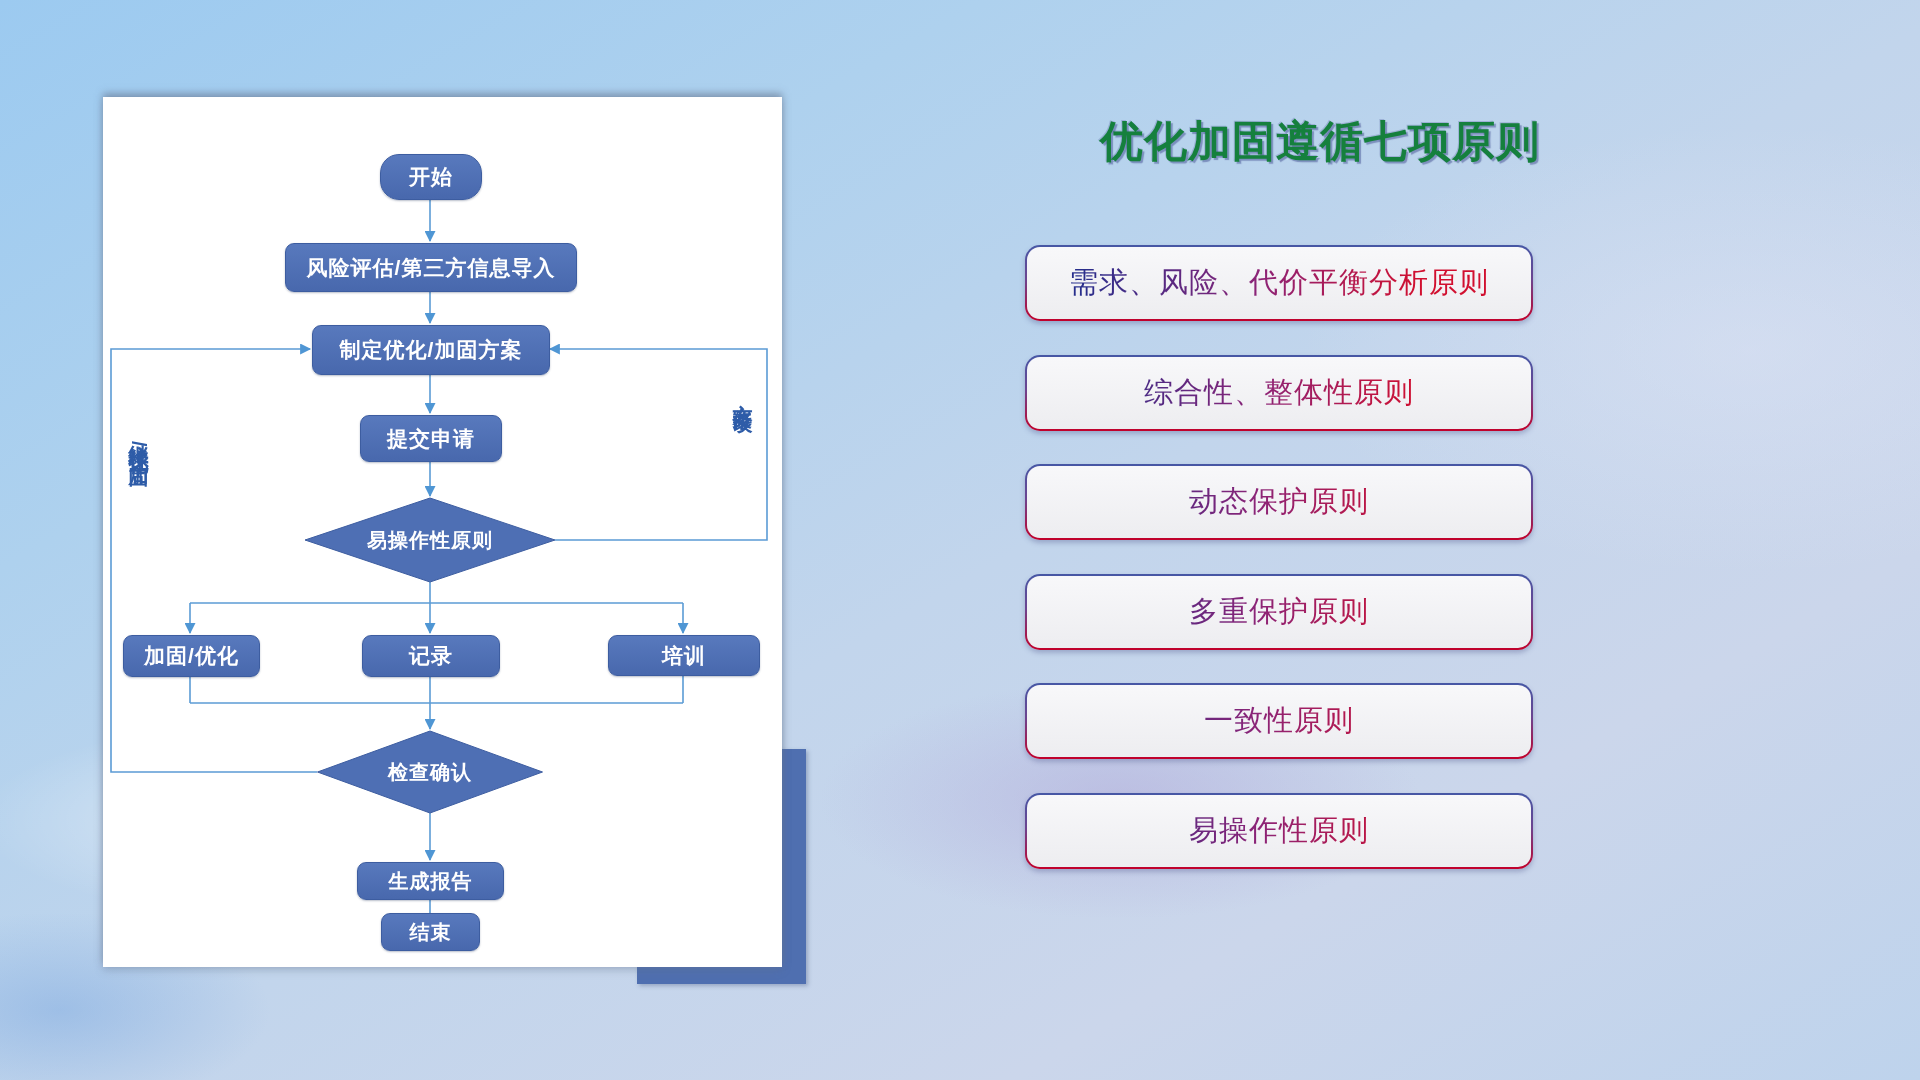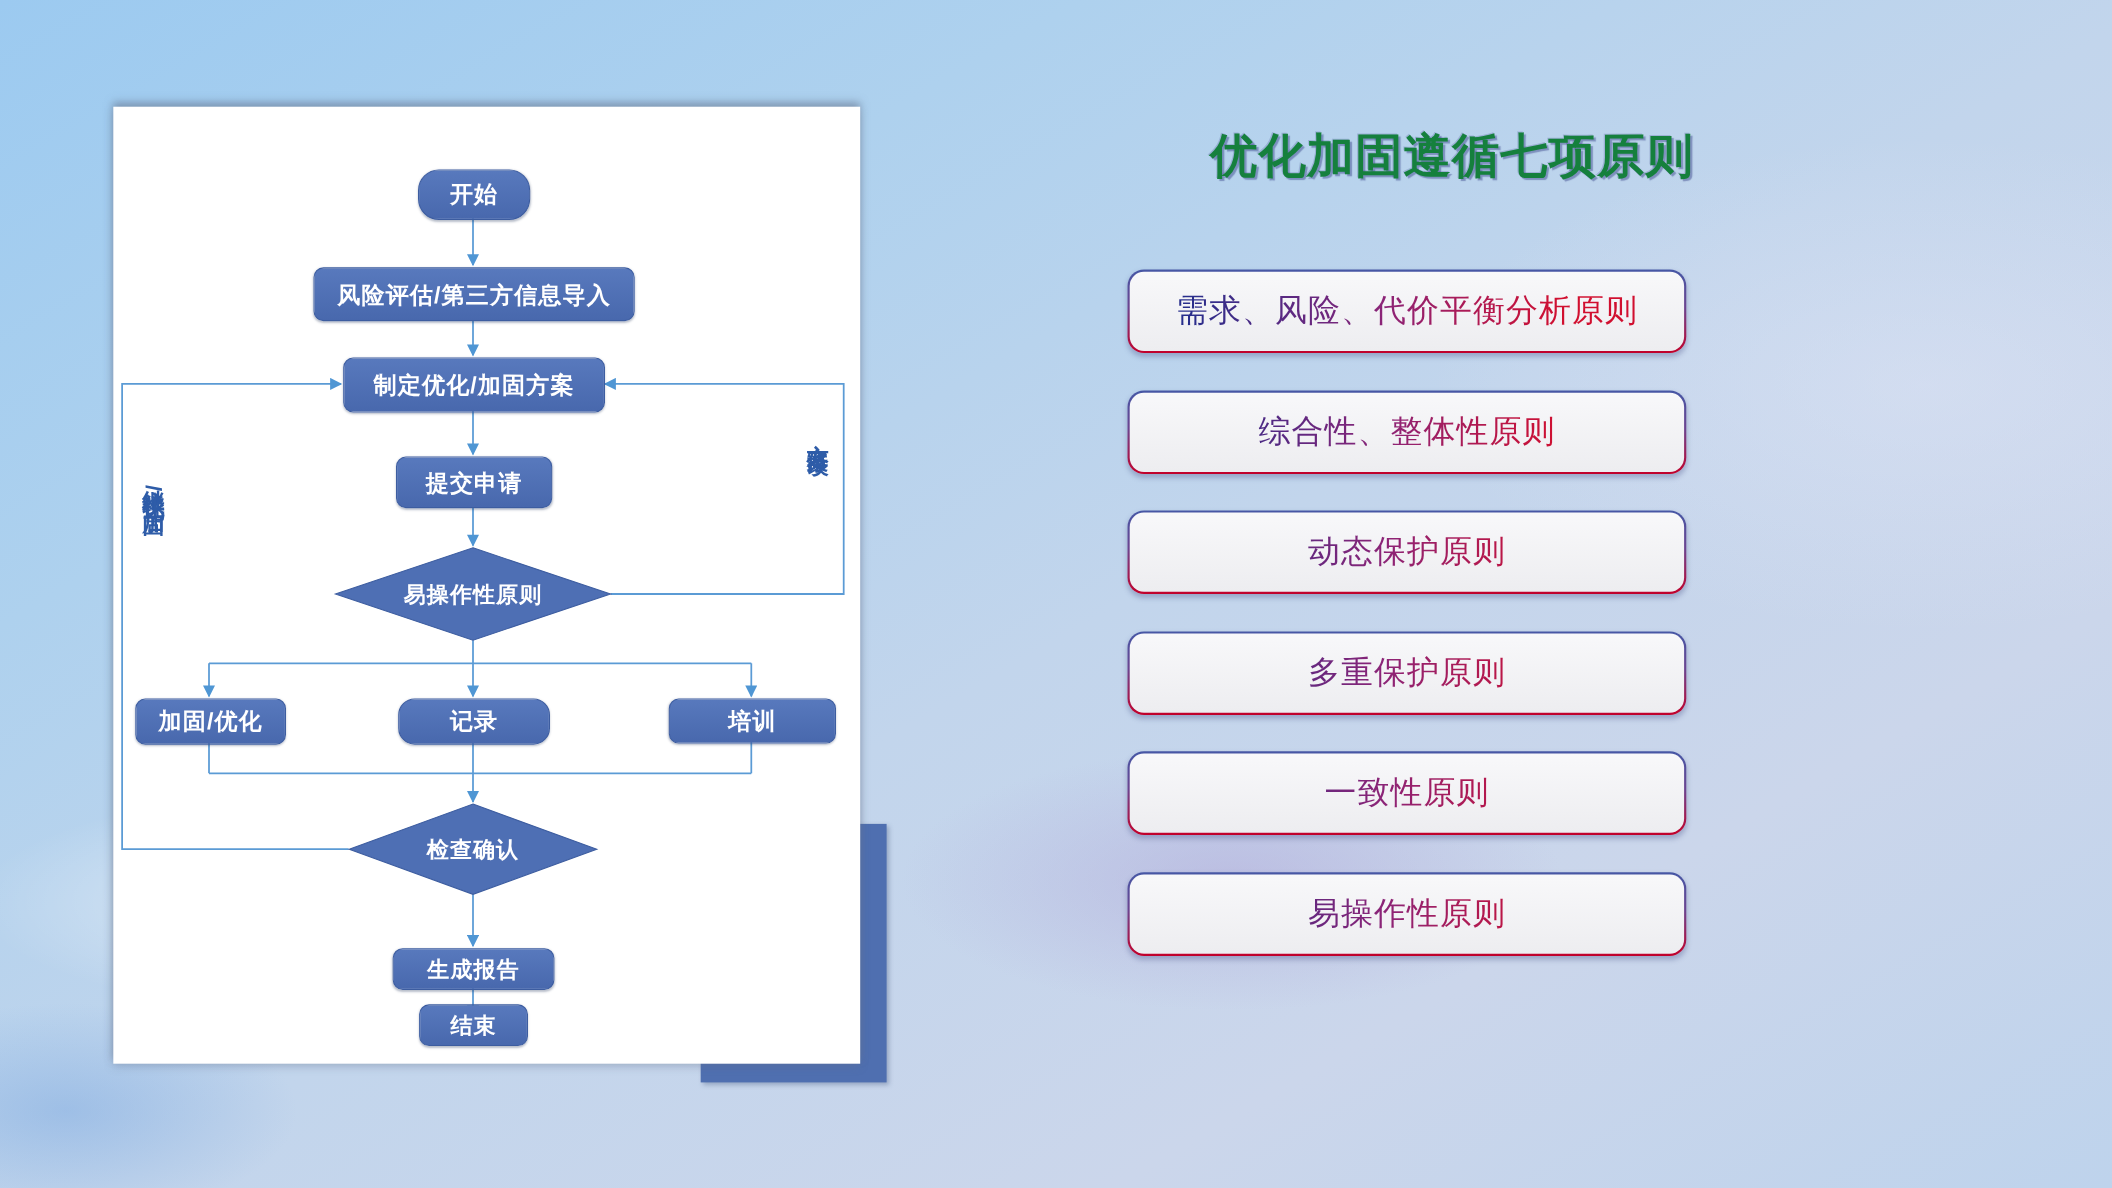--- a/index.html
+++ b/index.html
@@ -76,21 +76,21 @@
       <polygon points="327,634 439.5,675 327,716 214.5,675"></polygon>
     </g>
   </svg>
 
   <div class="node" style="left:277px;top:57px;width:100px;height:44px;border-radius:19px;">开始</div>
   <div class="node" style="left:182px;top:146px;width:290px;height:47px;">风险评估/第三方信息导入</div>
   <div class="node" style="left:209px;top:228px;width:236px;height:48px;">制定优化/加固方案</div>
   <div class="node" style="left:257px;top:318px;width:140px;height:45px;">提交申请</div>
   <div class="dlabel" style="left:227px;top:429px;width:200px;height:28px;">易操作性原则</div>
   <div class="node" style="left:20px;top:538px;width:135px;height:40px;">加固/优化</div>
-  <div class="node" style="left:259px;top:538px;width:136px;height:40px;border-radius:15px;">记录</div>
+  <div class="node" style="left:259px;top:538px;width:136px;height:40px;">记录</div>
   <div class="node" style="left:505px;top:538px;width:150px;height:39px;">培训</div>
   <div class="dlabel" style="left:227px;top:661px;width:200px;height:28px;">检查确认</div>
   <div class="node" style="left:254px;top:765px;width:145px;height:36px;font-size:20px;">生成报告</div>
   <div class="node" style="left:278px;top:816px;width:97px;height:36px;font-size:20px;">结束</div>
 
   <div class="vlabel" style="left:26px;top:332px;">继续优化/加固</div>
   <div class="vlabel" style="left:630px;top:291px;">方案修改</div>
 </div>
 
 <div class="r-title">优化加固遵循七项原则</div>

